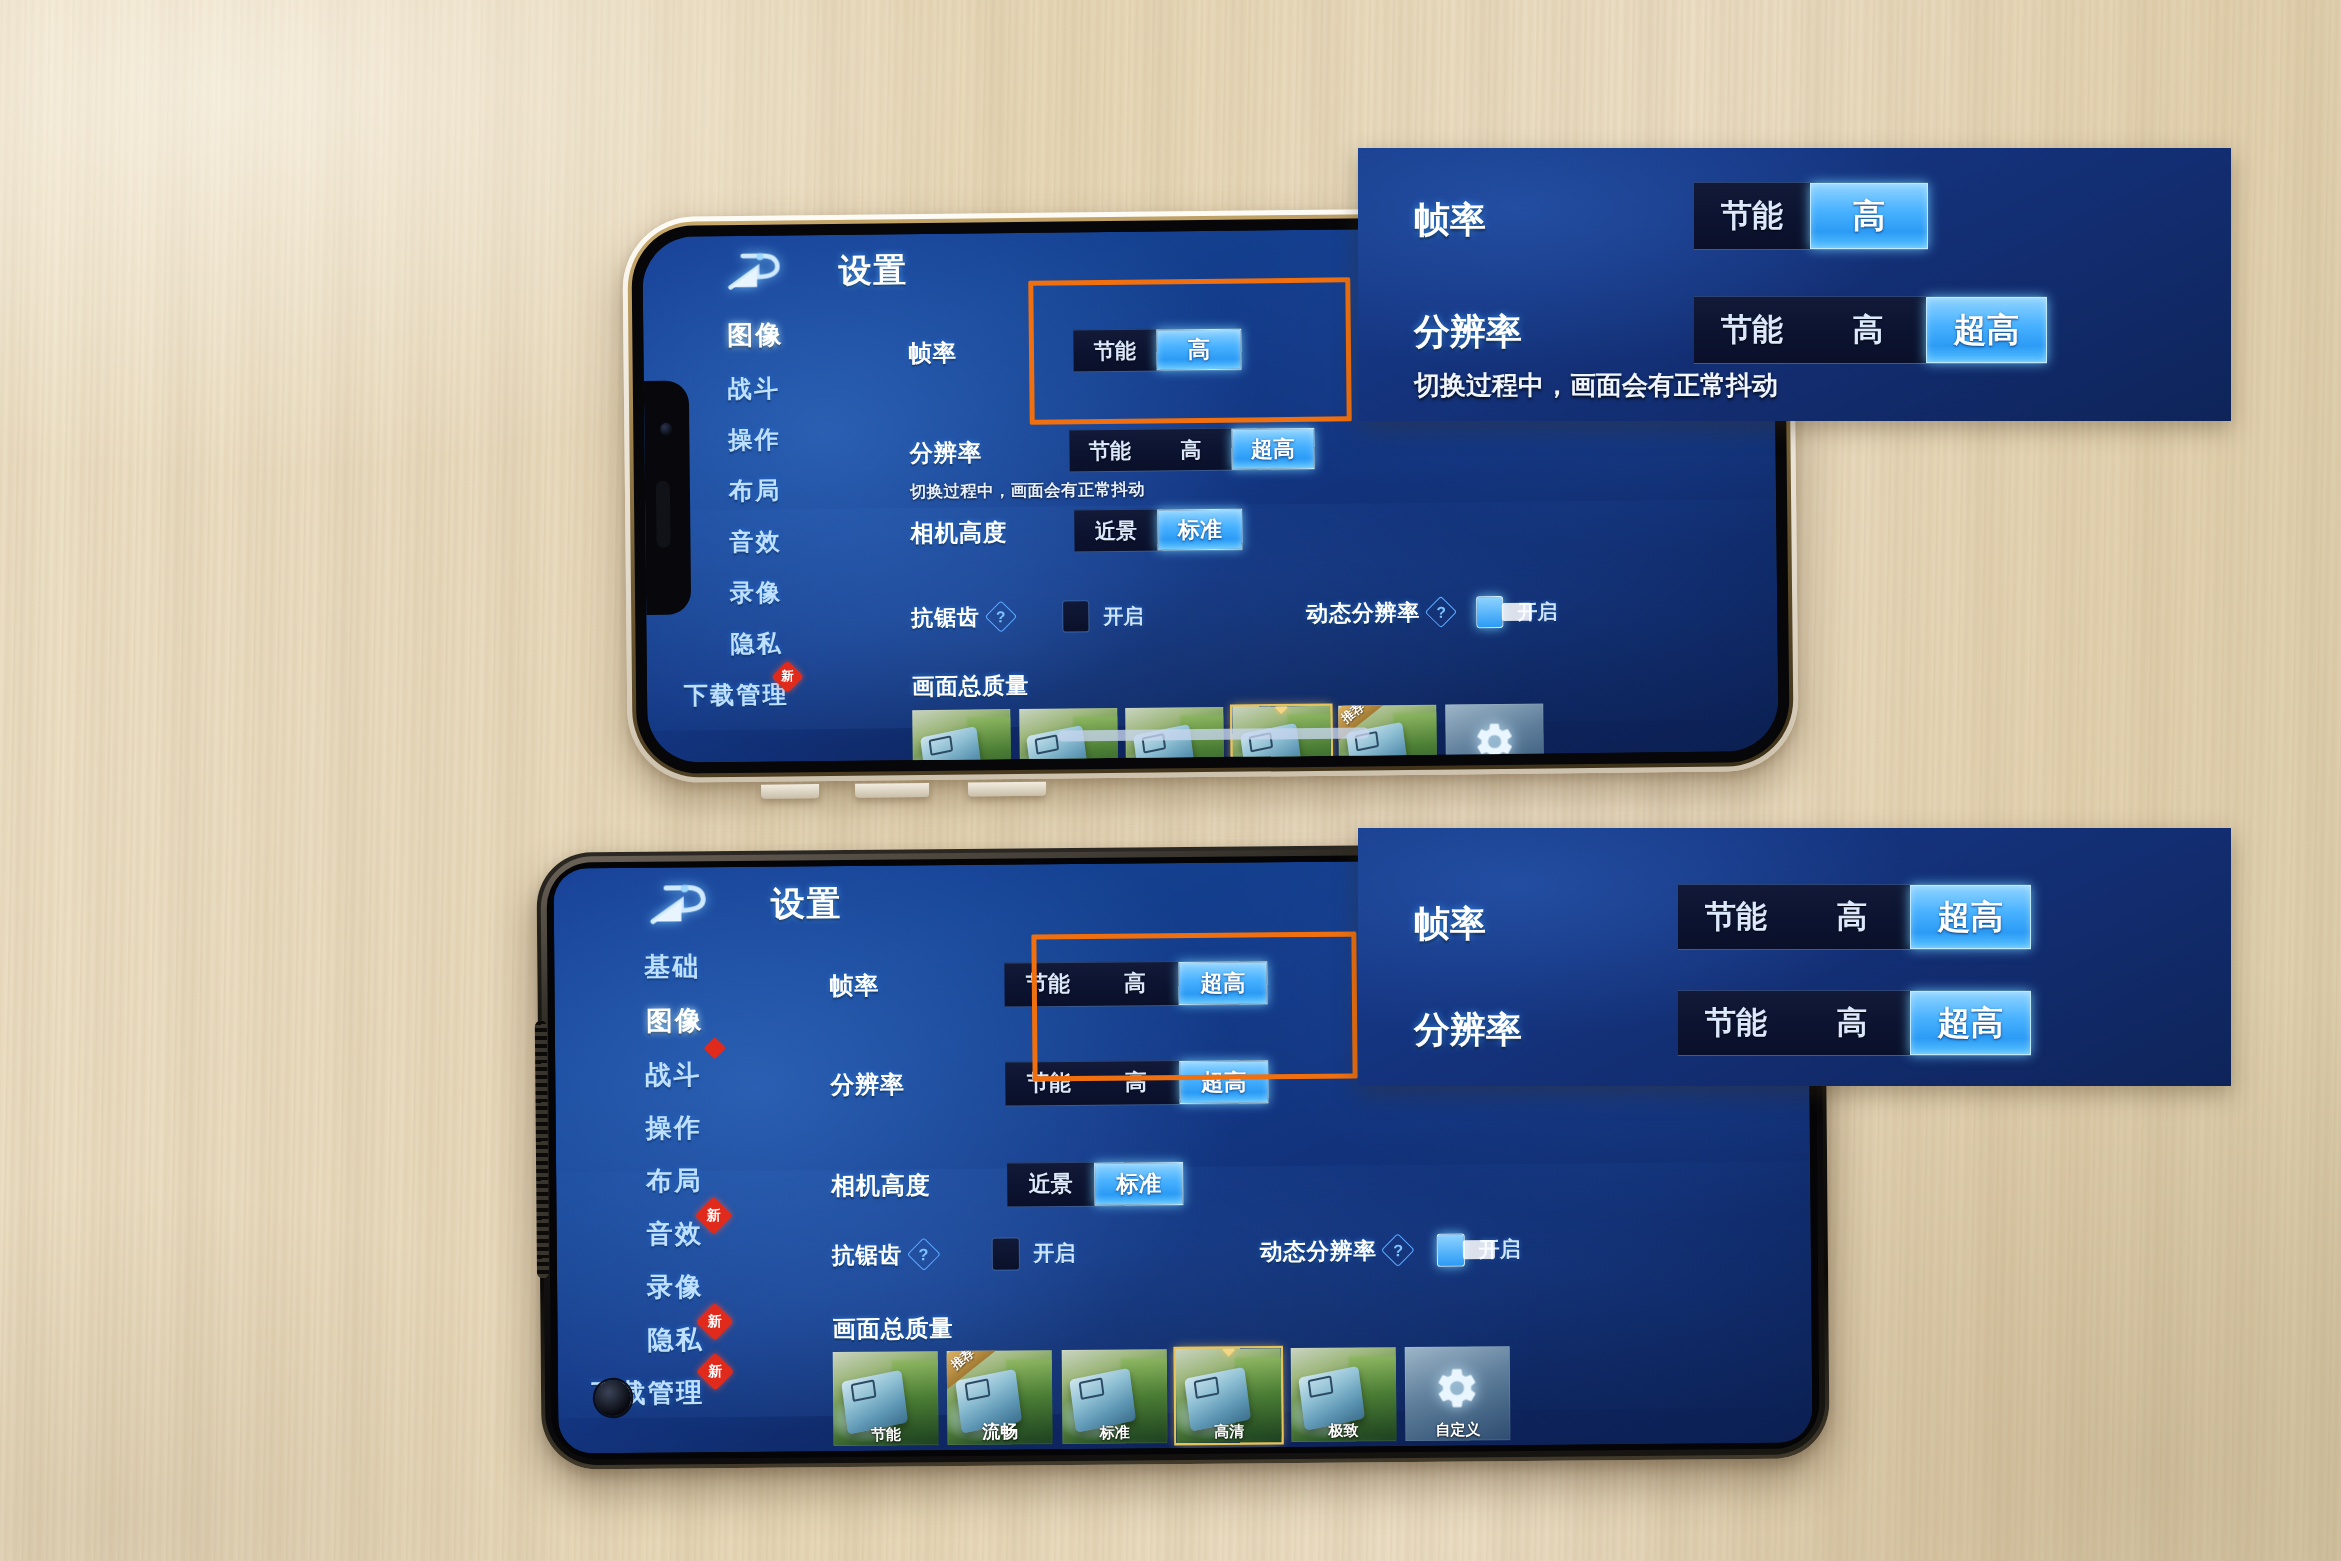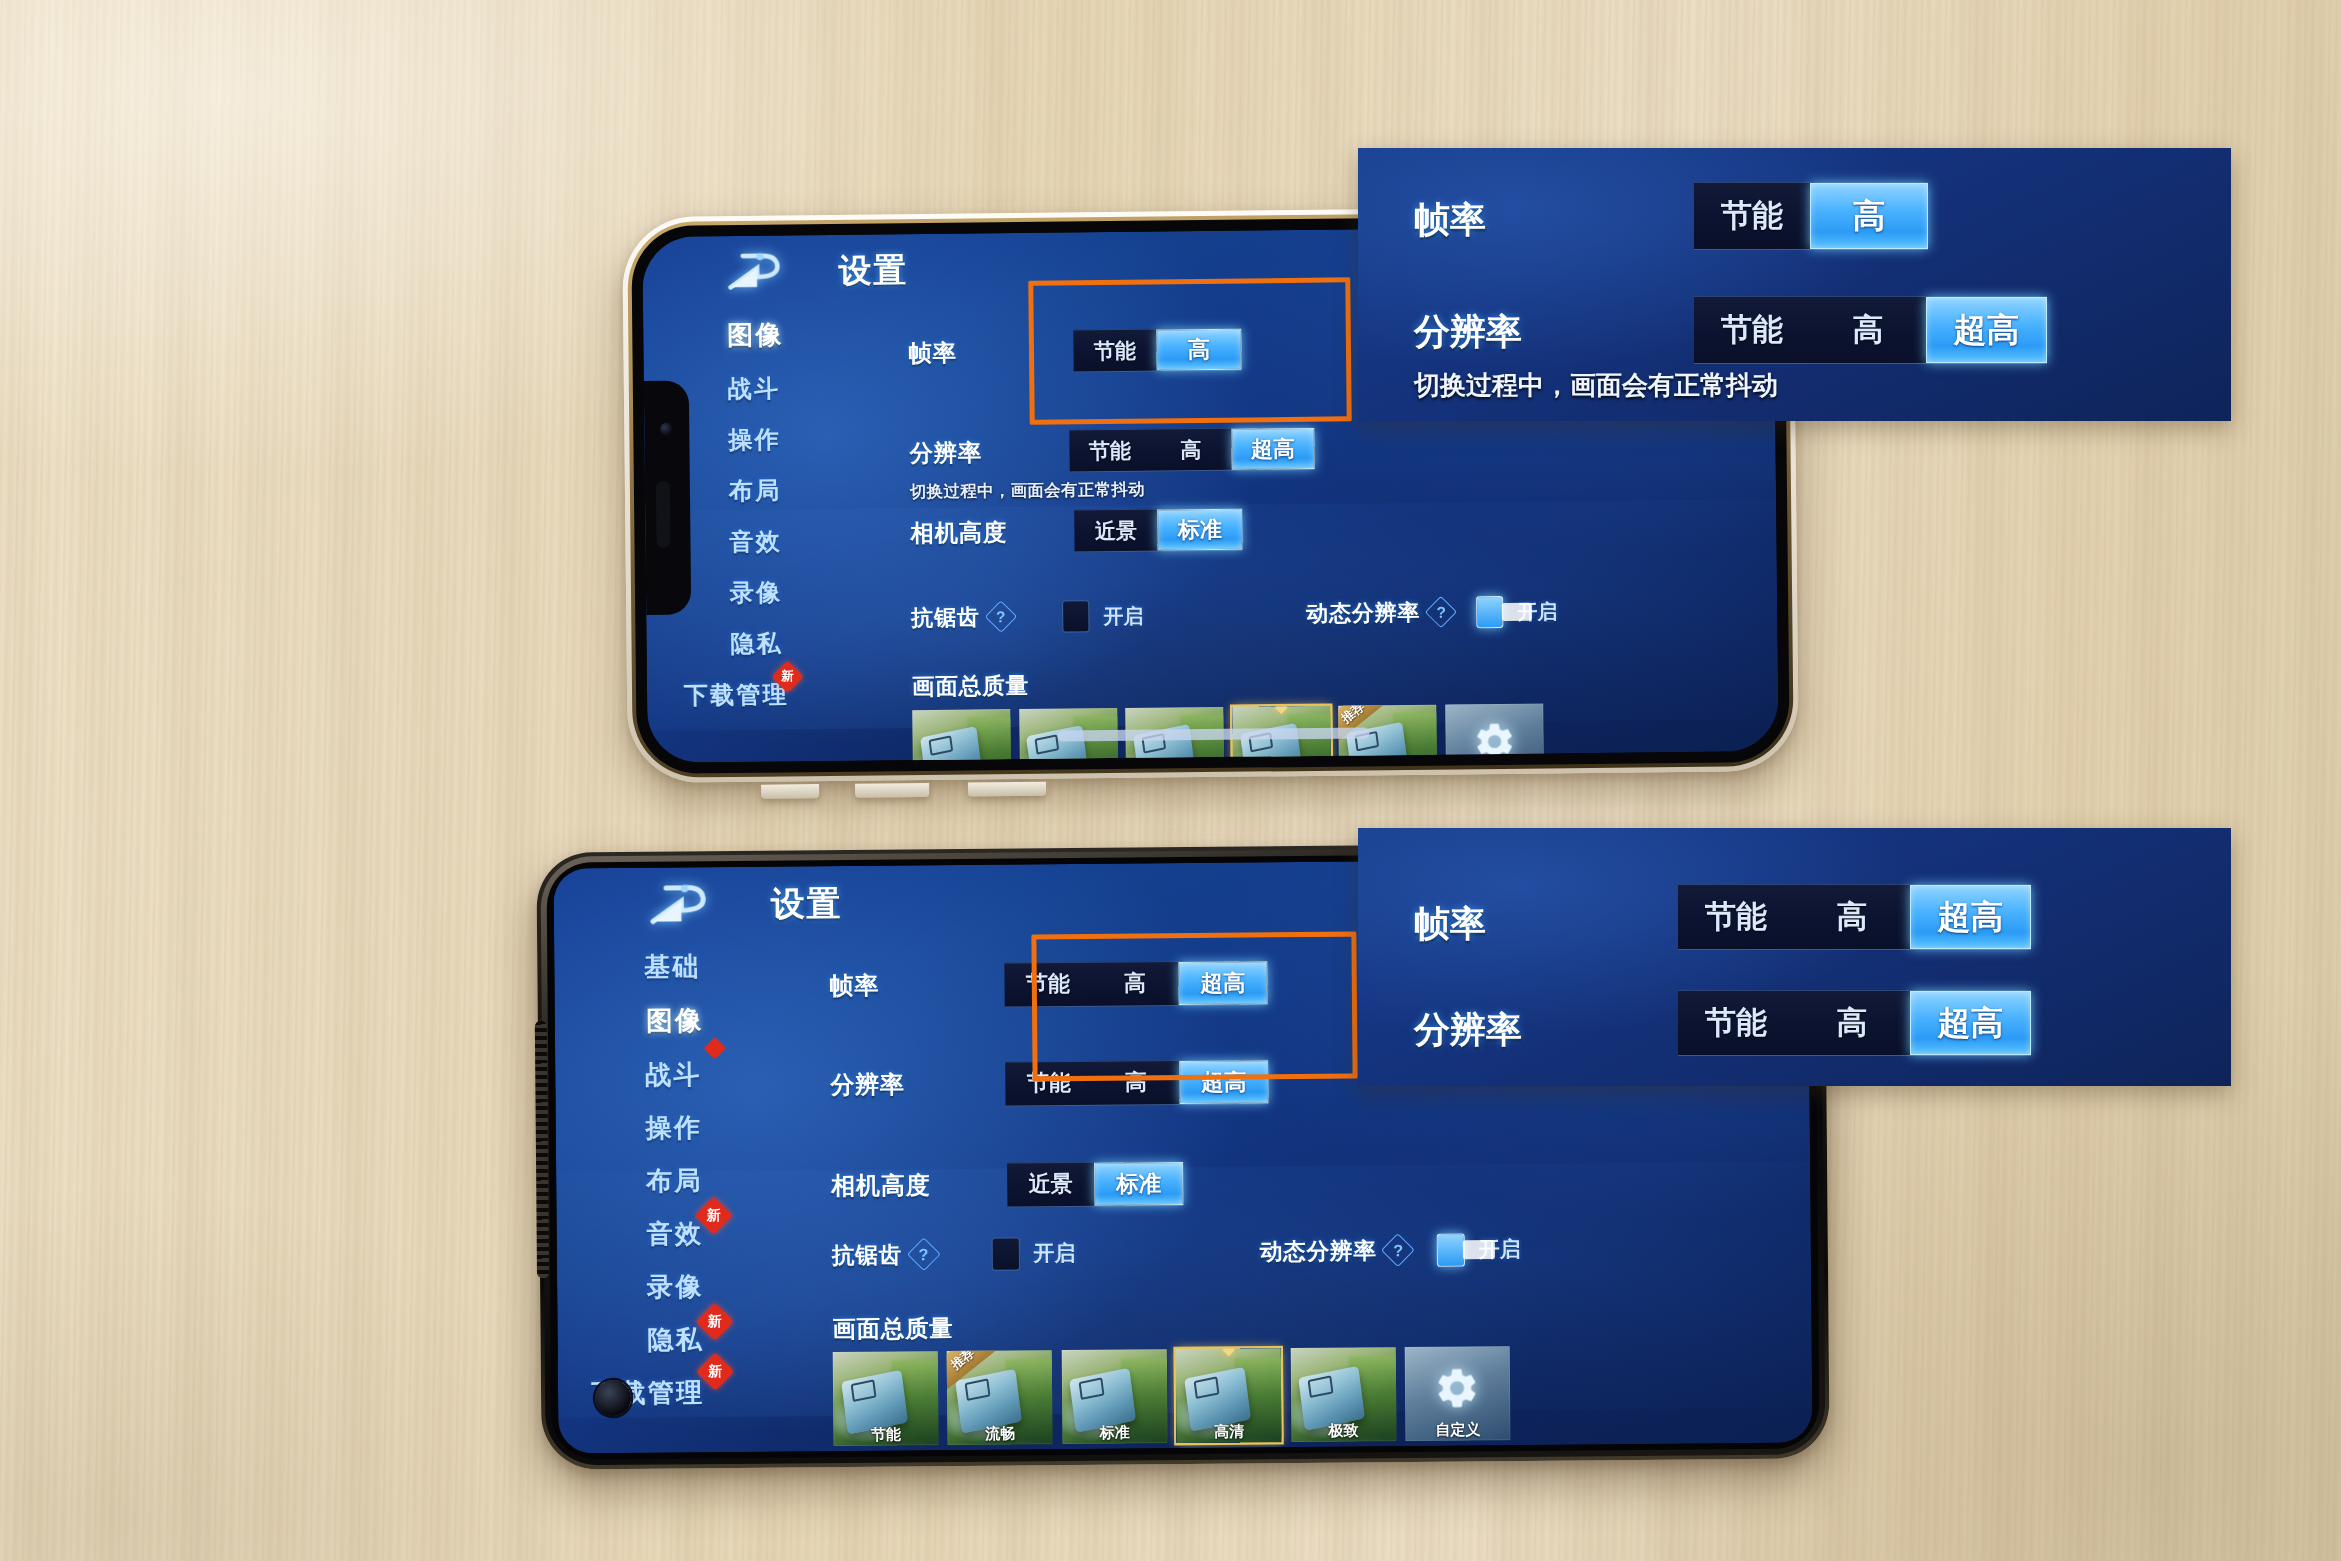--- a/index.html
+++ b/index.html
@@ -586,21 +586,21 @@
       <div class="thumbs" style="left:275px;top:486px;gap:9.4px;">
         <div class="thumb" style="width:105px;height:94px;">
           <div class="grass"></div>
             <div class="tower"></div>
           <div class="cap" style="font-size:15px;">节能</div>
         </div>
         <div class="thumb" style="width:105px;height:94px;">
           <div class="grass"></div>
             <div class="tower"></div>
           <div class="rec" style="font-size:12.5px;">推荐</div>
-          <div class="cap" style="font-size:15px;">流畅</div>
+          <div class="cap" style="font-size:18px;">流畅</div>
         </div>
         <div class="thumb" style="width:105px;height:94px;">
           <div class="grass"></div>
             <div class="tower"></div>
           <div class="cap" style="font-size:15px;">标准</div>
         </div>
         <div class="thumb sel" style="width:105px;height:94px;">
           <div class="grass"></div>
             <div class="tower"></div>
           <div class="cap" style="font-size:15px;">高清</div>

